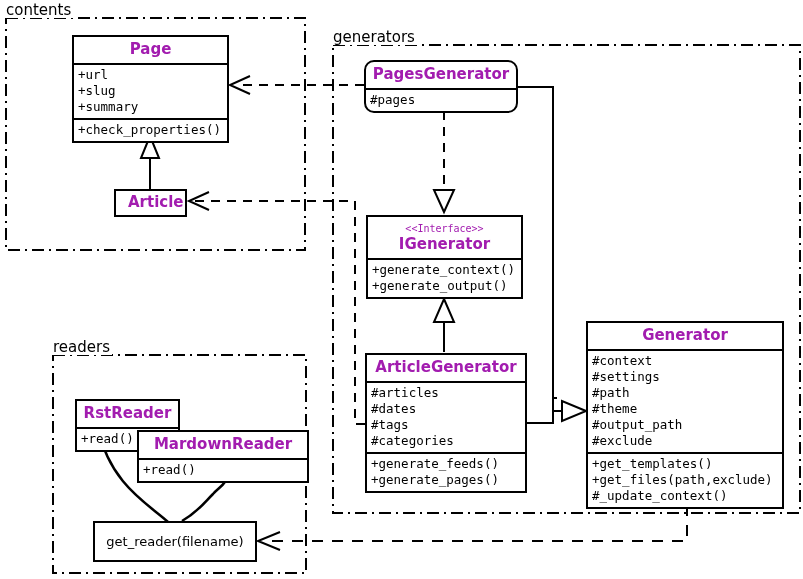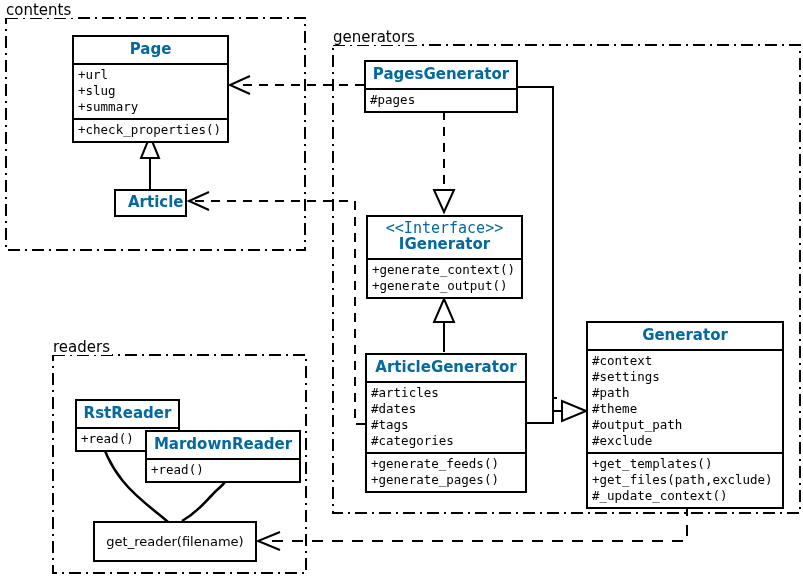--- a/index.html
+++ b/index.html
@@ -37,30 +37,30 @@
     box-sizing: border-box;
     border: 2px solid #000;
     background: #ffffff;
     z-index: 5;
   }
   .cls-name {
     font-family: "DejaVu Sans", sans-serif;
     font-weight: bold;
     font-size: 15px;
     text-align: center;
-    color: #0369a1;
+    color: #a21caf;
     padding: 4px 6px 5px 6px;
     line-height: 17px;
     white-space: nowrap;
   }
   .cls-name .stereo {
     display: block;
     font-weight: normal;
     font-family: "DejaVu Sans Mono", monospace;
-    font-size: 15px;
+    font-size: 10px;
     line-height: 15px;
   }
   .compartment {
     border-top: 2px solid #000;
     padding: 2px 20px 3px 4px;
   }
   .member {
     font-family: "DejaVu Sans Mono", monospace;
     font-size: 12.5px;
     line-height: 16px;
@@ -164,21 +164,21 @@
     </div>
     <div class="compartment">
       <div class="member">+check_properties()</div>
     </div>
   </div>
 
   <div class="umlbox" style="left:114px; top:189px; width:73px;">
     <div class="cls-name" style="padding:3px 6px 4px 12px;">Article</div>
   </div>
 
-  <div class="umlbox" style="left:364px; top:60px; width:154px;">
+  <div class="umlbox" style="left:364px; top:60px; width:154px;border-radius:10px;">
     <div class="cls-name">PagesGenerator</div>
     <div class="compartment">
       <div class="member">#pages</div>
     </div>
   </div>
 
   <div class="umlbox" style="left:366px; top:215px; width:157px;">
     <div class="cls-name">
       <span class="stereo">&lt;&lt;Interface&gt;&gt;</span>
       <span>IGenerator</span>
@@ -220,21 +220,21 @@
     </div>
   </div>
 
   <div class="umlbox" style="left:75px; top:371px; width:105px;margin-top:28px;">
     <div class="cls-name">RstReader</div>
     <div class="compartment">
       <div class="member">+read()</div>
     </div>
   </div>
 
-  <div class="umlbox" style="left:145px; top:430px; width:156px;">
+  <div class="umlbox" style="left:137px; top:430px; width:172px;">
     <div class="cls-name">MardownReader</div>
     <div class="compartment">
       <div class="member">+read()</div>
     </div>
   </div>
 
   <div class="plainbox" style="left:93px; top:521px; width:164px; height:41px;">
     <span class="fnlabel">get_reader(filename)</span>
   </div>
 

